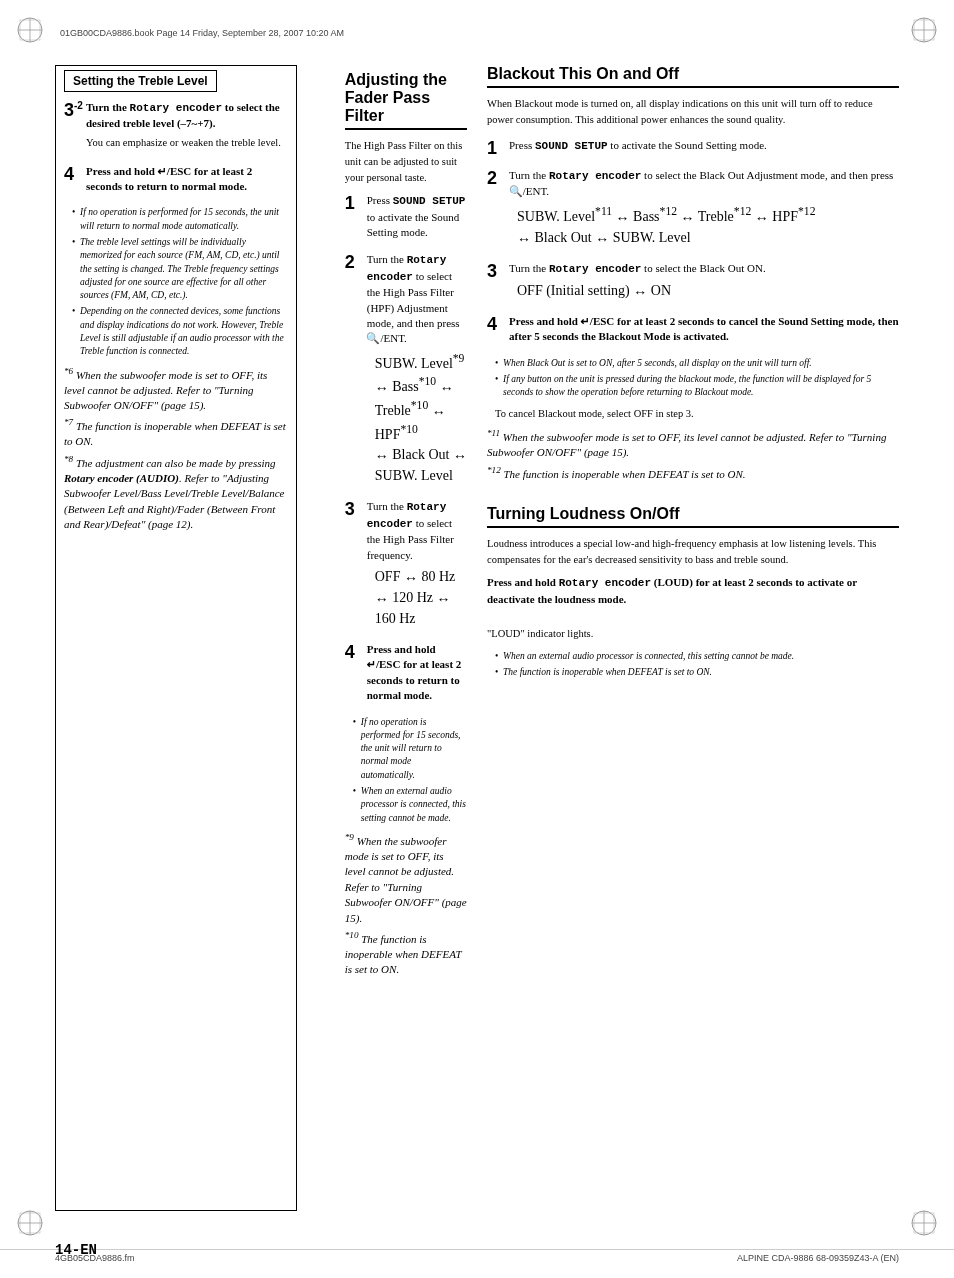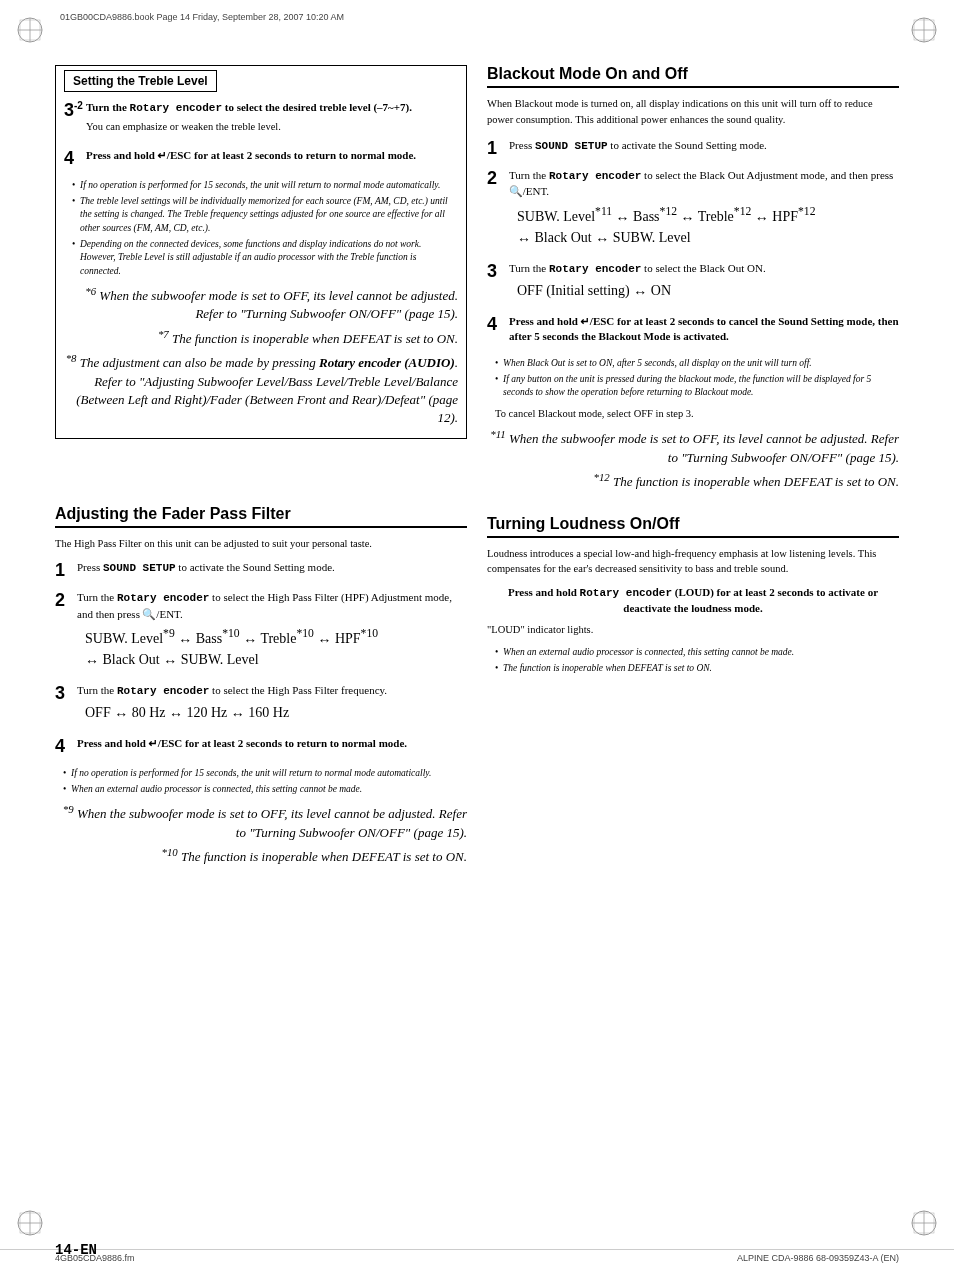--- a/index.html
+++ b/index.html
@@ -30,21 +30,21 @@
     .corner-mark svg { width: 30px; height: 30px; }
 
     .corner-tl { top: 15px; left: 15px; }
     .corner-tr { top: 15px; right: 15px; }
     .corner-bl { bottom: 40px; left: 15px; }
     .corner-br { bottom: 40px; right: 15px; }
 
     
     .header-bar {
       position: absolute;
-      top: 12px;
+      top: 28px;
       left: 60px;
       right: 60px;
       font-size: 9px;
       color: #444;
       font-family: Arial, sans-serif;
     }
 
     
     .content-area {
       position: absolute;
@@ -53,21 +53,21 @@
       right: 55px;
       bottom: 55px;
       display: flex;
       flex-direction: row;
       gap: 20px;
     }
 
     .left-column {
       flex: 1;
       display: flex;
-      flex-direction: column;
+      flex-direction: row;
       gap: 48px;
     }
 
     .right-column {
       flex: 1;
       display: flex;
       flex-direction: column;
     }
 
     
@@ -120,25 +120,24 @@
     }
 
     .bullet-list li::before {
       content: '•';
       position: absolute;
       left: 0;
       font-style: normal;
     }
 
     .note-text {
-      font-size: 13px;
+      font-size: 11px;
       font-style: italic;
       line-height: 1.4;
       margin-bottom: 3px;
-      text-align: right;
     }
 
     .chain-text {
       font-size: 14px;
       line-height: 1.5;
       margin-left: 8px;
       margin-bottom: 4px;
     }
 
     
@@ -357,21 +356,21 @@
         <div class="note-text">
           <sup>*10</sup> The function is inoperable when DEFEAT is set to ON.
         </div>
       </div>
 
     </div>
 
     <div class="right-column">
 
       <div style="margin-bottom:20px;">
-        <div class="section-title-large">Blackout Mode On and Off</div>
+        <div class="section-title-large">Blackout This On and Off</div>
 
         <div class="step-body" style="margin-bottom:10px;">When Blackout mode is turned on, all display indications on this unit will turn off to reduce power consumption. This additional power enhances the sound quality.</div>
 
         <div class="step-row">
           <div class="step-num-col">1</div>
           <div class="step-text-col">
             <div class="step-title">
               Press <b><span style="font-family:'Courier New',monospace;">SOUND SETUP</span></b> to activate the Sound Setting mode.
             </div>
           </div>
@@ -424,21 +423,21 @@
         <div class="note-text">
           <sup>*12</sup> The function is inoperable when DEFEAT is set to ON.
         </div>
       </div>
 
       <div>
         <div class="section-title-large">Turning Loudness On/Off</div>
 
         <div class="step-body" style="margin-bottom:8px;">Loudness introduces a special low-and high-frequency emphasis at low listening levels. This compensates for the ear's decreased sensitivity to bass and treble sound.</div>
 
-        <div class="step-title" style="margin-bottom:5px;text-align:center;">
+        <div class="step-title" style="margin-bottom:19px;">
           <b>Press and hold <span style="font-family:'Courier New',monospace;">Rotary encoder</span> (LOUD) for at least 2 seconds to activate or deactivate the loudness mode.</b>
         </div>
 
         <div class="step-body" style="margin-bottom:8px;">"LOUD" indicator lights.</div>
 
         <ul class="bullet-list">
           <li>When an external audio processor is connected, this setting cannot be made.</li>
           <li>The function is inoperable when DEFEAT is set to ON.</li>
         </ul>
       </div>

